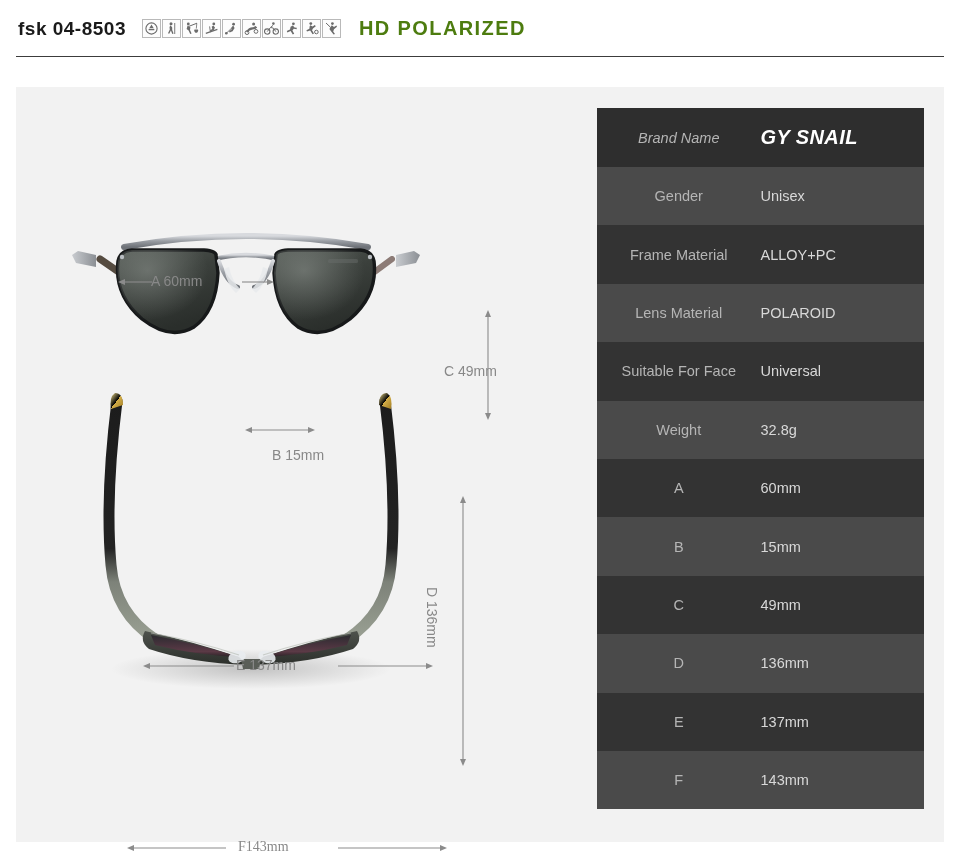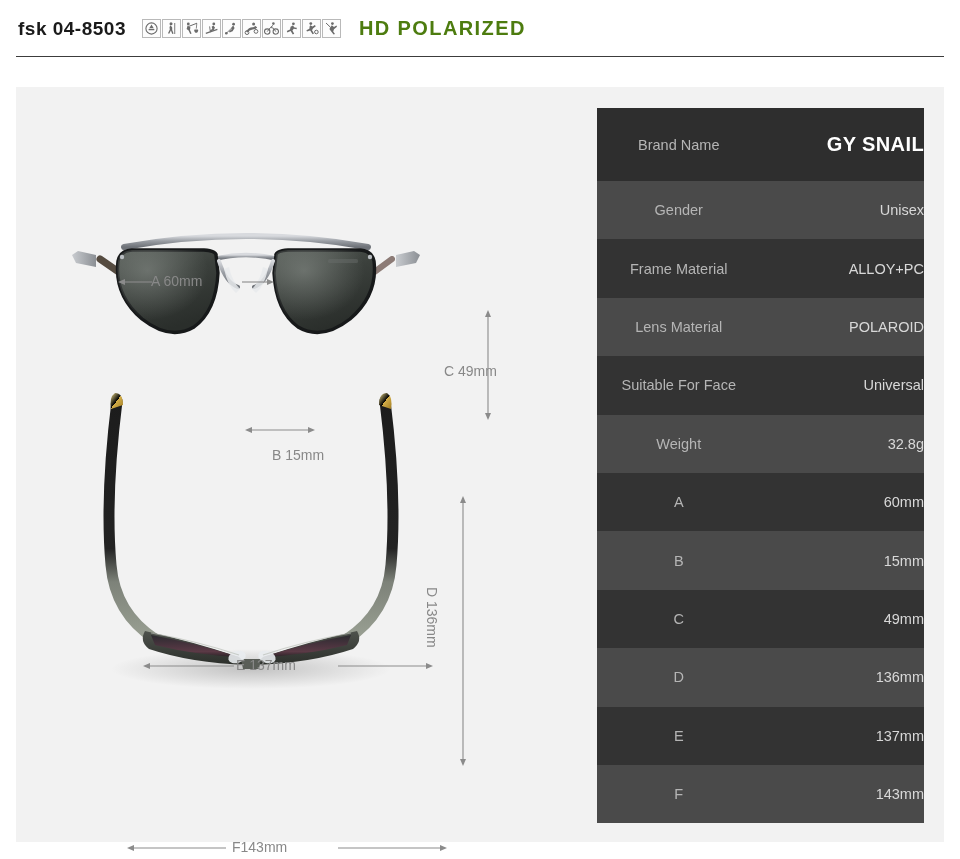--- a/index.html
+++ b/index.html
@@ -73,31 +73,31 @@
     width: 327px;
     background: #3a3a3a;
   }
   .spec-row {
     display: flex; align-items: center;
     height: 58.4px;
     width: 100%;
   }
   .spec-row.dark  { background: #333333; }
   .spec-row.light { background: #4a4a4a; }
-  .spec-row.brand { background: #2e2e2e; height: 73px; }
+  .spec-row.brand { background: #2e2e2e; height: 59px; font-style: italic; }
 
   .spec-key {
     flex: 0 0 50%;
     text-align: center;
     color: #b5b5b5;
     font-size: 14.5px;
   }
   .spec-val {
     flex: 0 0 50%;
-    text-align: right;
+    text-align: left;
     color: #d8d8d8;
     font-size: 14.5px;
   }
   .spec-row.brand .spec-val {
     color: #ffffff;
     font-size: 20px;
     font-weight: bold;
     letter-spacing: .4px;
   }
 </style>
@@ -330,21 +330,21 @@
     </svg>
 
     <div class="dim-label" style="left:220px; top:570px;">E 137mm</div>
     <svg style="position:absolute; left:126px; top:572px;" width="294" height="14">
       <line x1="6" y1="7" x2="92" y2="7" stroke="#8b8b8b" stroke-width="1.1"></line>
       <polygon points="1,7 8,4 8,10" fill="#8b8b8b"></polygon>
       <line x1="196" y1="7" x2="286" y2="7" stroke="#8b8b8b" stroke-width="1.1"></line>
       <polygon points="291,7 284,4 284,10" fill="#8b8b8b"></polygon>
     </svg>
 
-    <div class="dim-label" style="left:216px; top:752px;">F143mm</div>
+    <div class="dim-label" style="left:222px; top:752px;font-family:Liberation Serif, serif;">F143mm</div>
     <svg style="position:absolute; left:110px; top:754px;" width="324" height="14">
       <line x1="6" y1="7" x2="100" y2="7" stroke="#8b8b8b" stroke-width="1.1"></line>
       <polygon points="1,7 8,4 8,10" fill="#8b8b8b"></polygon>
       <line x1="212" y1="7" x2="316" y2="7" stroke="#8b8b8b" stroke-width="1.1"></line>
       <polygon points="321,7 314,4 314,10" fill="#8b8b8b"></polygon>
     </svg>
 
   </div>
 
   <div class="spec-table">

